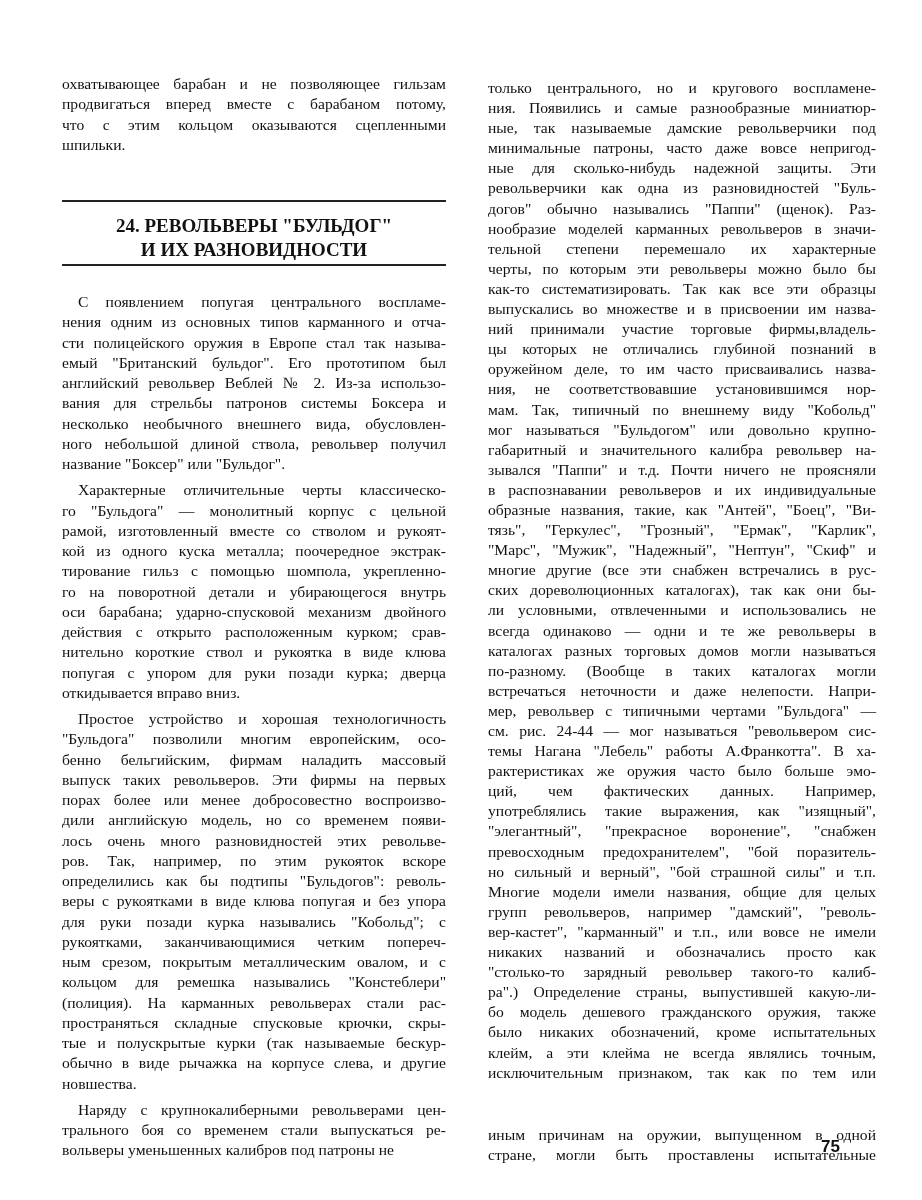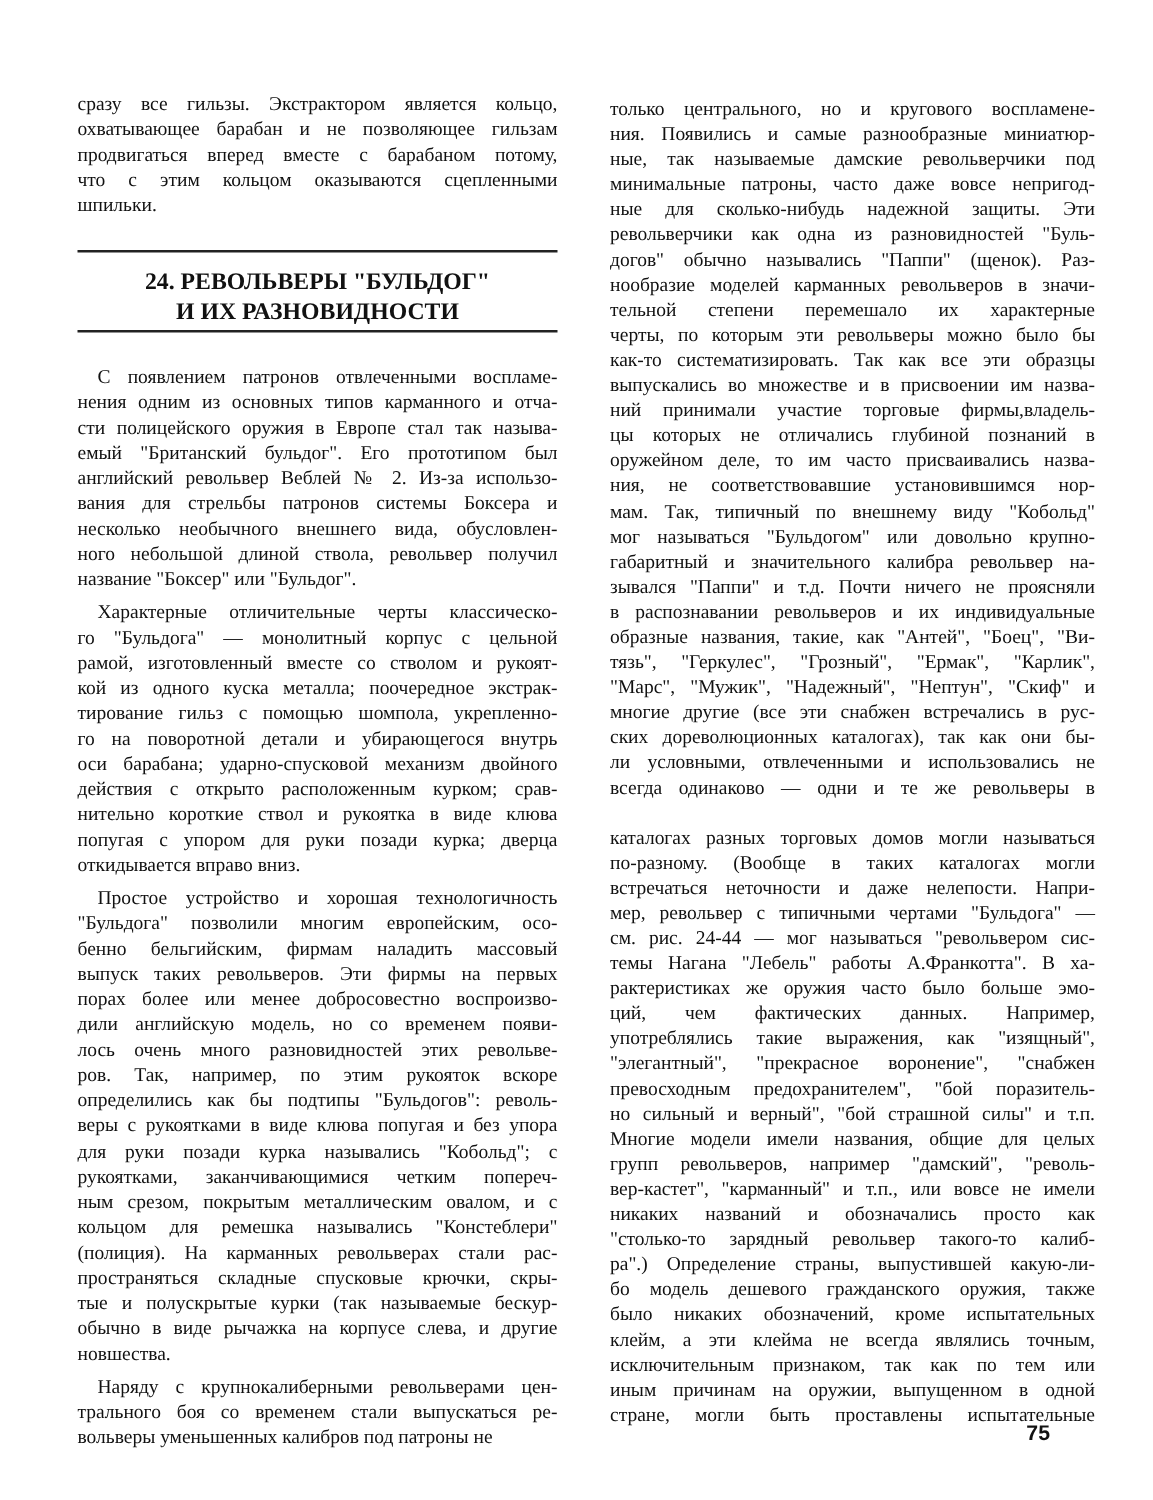--- a/index.html
+++ b/index.html
@@ -36,38 +36,37 @@
       font-weight: bold; font-size: 17px; margin-left: 21px;
     }
   </style>
 </head>
 <body>
 
 <div>
 
   <div class="col left" id="left-col">
     <div id="left-intro">
-        <span class="line">сразу все гильзы. Экстрактором является кольцо,</span>
         <span class="line">охватывающее барабан и не позволяющее гильзам</span>
         <span class="line">продвигаться вперед вместе с барабаном потому,</span>
         <span class="line">что с этим кольцом оказываются сцепленными</span>
         <span class="line last">шпильки.</span>
       </div>
   </div>
 
   <div class="rule" style="top:200px;"></div>
   <div class="heading">
     <div>24. РЕВОЛЬВЕРЫ "БУЛЬДОГ"</div>
     <div>И ИХ РАЗНОВИДНОСТИ</div>
   </div>
   <div class="rule" style="top:264px;"></div>
 
   <div class="col left" id="left-body" style="top:292px;">
       <div>
-        <span class="line indent">С появлением патронов отвлеченными воспламе-</span>
+        <span class="line indent">С появлением попугая центрального воспламе-</span>
         <span class="line">нения одним из основных типов карманного и отча-</span>
         <span class="line">сти полицейского оружия в Европе стал так называ-</span>
         <span class="line">емый "Британский бульдог". Его прототипом был</span>
         <span class="line">английский револьвер Веблей № 2. Из-за использо-</span>
         <span class="line">вания для стрельбы патронов системы Боксера и</span>
         <span class="line">несколько необычного внешнего вида, обусловлен-</span>
         <span class="line">ного небольшой длиной ствола, револьвер получил</span>
         <span class="line last">название "Боксер" или "Бульдог".</span>
       </div>
       <div class="para-gap"></div>
@@ -136,21 +135,21 @@
       <span class="line" style="height: 20.1px; line-height: 20.1px;">габаритный и значительного калибра револьвер на-</span>
       <span class="line" style="height: 20.1px; line-height: 20.1px;">зывался "Паппи" и т.д. Почти ничего не проясняли</span>
       <span class="line" style="height: 20.1px; line-height: 20.1px;">в распознавании револьверов и их индивидуальные</span>
       <span class="line" style="height: 20.1px; line-height: 20.1px;">образные названия, такие, как "Антей", "Боец", "Ви-</span>
       <span class="line" style="height: 20.1px; line-height: 20.1px;">тязь", "Геркулес", "Грозный", "Ермак", "Карлик",</span>
       <span class="line" style="height: 20.1px; line-height: 20.1px;">"Марс", "Мужик", "Надежный", "Нептун", "Скиф" и</span>
       <span class="line" style="height: 20.1px; line-height: 20.1px;">многие другие (все эти снабжен встречались в рус-</span>
       <span class="line" style="height: 20.1px; line-height: 20.1px;">ских дореволюционных каталогах), так как они бы-</span>
       <span class="line" style="height: 20.1px; line-height: 20.1px;">ли условными, отвлеченными и использовались не</span>
       <span class="line" style="height: 20.1px; line-height: 20.1px;">всегда одинаково — одни и те же револьверы в</span>
-      <span class="line" style="height: 20.1px; line-height: 20.1px; margin-top: 20px;">каталогах разных торговых домов могли называться</span>
+      <span class="line" style="height: 20.1px; line-height: 20.1px;">каталогах разных торговых домов могли называться</span>
       <span class="line" style="height: 20.1px; line-height: 20.1px;">по-разному. (Вообще в таких каталогах могли</span>
       <span class="line" style="height: 20.1px; line-height: 20.1px;">встречаться неточности и даже нелепости. Напри-</span>
       <span class="line" style="height: 20.1px; line-height: 20.1px;">мер, револьвер с типичными чертами "Бульдога" —</span>
       <span class="line" style="height: 20.1px; line-height: 20.1px;">см. рис. 24-44 — мог называться "револьвером сис-</span>
       <span class="line" style="height: 20.1px; line-height: 20.1px;">темы Нагана "Лебель" работы А.Франкотта". В ха-</span>
       <span class="line" style="height: 20.1px; line-height: 20.1px;">рактеристиках же оружия часто было больше эмо-</span>
       <span class="line" style="height: 20.1px; line-height: 20.1px;">ций, чем фактических данных. Например,</span>
       <span class="line" style="height: 20.1px; line-height: 20.1px;">употреблялись такие выражения, как "изящный",</span>
       <span class="line" style="height: 20.1px; line-height: 20.1px;">"элегантный", "прекрасное воронение", "снабжен</span>
       <span class="line" style="height: 20.1px; line-height: 20.1px;">превосходным предохранителем", "бой поразитель-</span>
@@ -158,18 +157,18 @@
       <span class="line" style="height: 20.1px; line-height: 20.1px;">Многие модели имели названия, общие для целых</span>
       <span class="line" style="height: 20.1px; line-height: 20.1px;">групп револьверов, например "дамский", "револь-</span>
       <span class="line" style="height: 20.1px; line-height: 20.1px;">вер-кастет", "карманный" и т.п., или вовсе не имели</span>
       <span class="line" style="height: 20.1px; line-height: 20.1px;">никаких названий и обозначались просто как</span>
       <span class="line" style="height: 20.1px; line-height: 20.1px;">"столько-то зарядный револьвер такого-то калиб-</span>
       <span class="line" style="height: 20.1px; line-height: 20.1px;">ра".) Определение страны, выпустившей какую-ли-</span>
       <span class="line" style="height: 20.1px; line-height: 20.1px;">бо модель дешевого гражданского оружия, также</span>
       <span class="line" style="height: 20.1px; line-height: 20.1px;">было никаких обозначений, кроме испытательных</span>
       <span class="line" style="height: 20.1px; line-height: 20.1px;">клейм, а эти клейма не всегда являлись точным,</span>
       <span class="line" style="height: 20.1px; line-height: 20.1px;">исключительным признаком, так как по тем или</span>
-      <span class="line" style="height: 20.1px; line-height: 20.1px;">иным причинам на оружии, выпущенном в одной</span>
+      <span class="line" style="height: 20.1px; line-height: 20.1px; margin-top: 42px;">иным причинам на оружии, выпущенном в одной</span>
       <span class="line" style="height: 20.1px; line-height: 20.1px;">стране, могли быть проставлены испытательные</span>
     </div>
 
   <div class="page-number">75</div>
 </div>
 
 </body></html>

